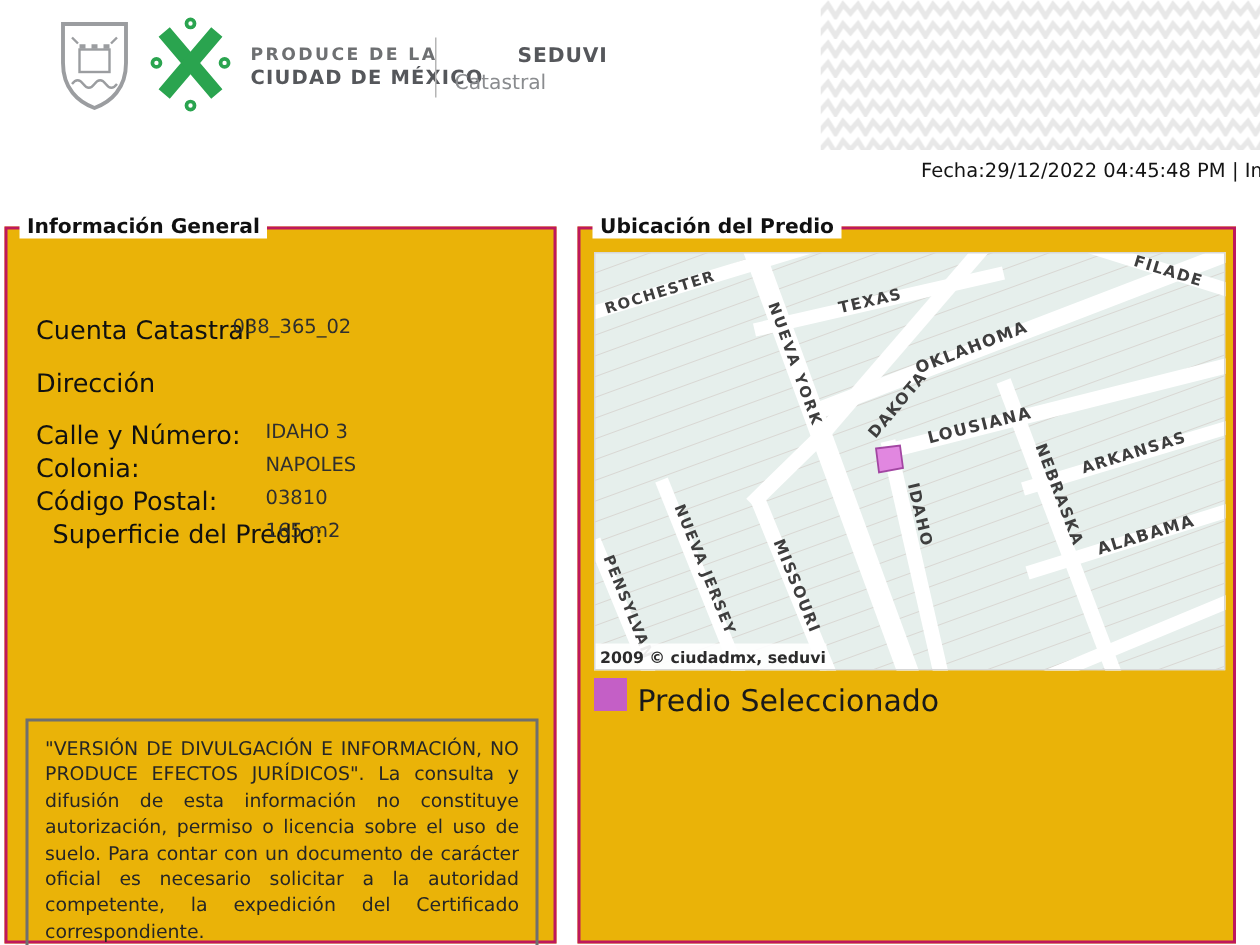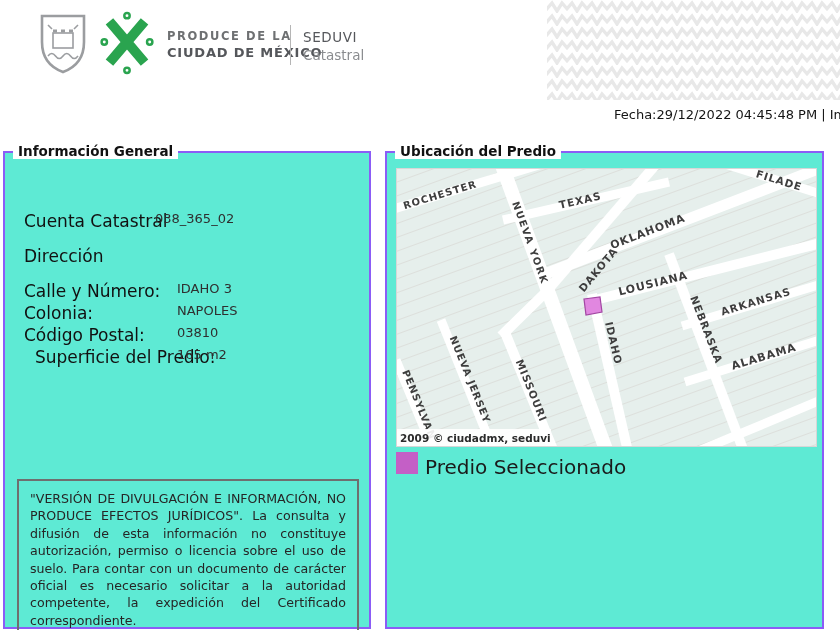--- a/index.html
+++ b/index.html
@@ -3,27 +3,27 @@
 <meta charset="utf-8">
 <style>
   html,body{margin:0;padding:0;background:#fff;}
   .page{position:relative;width:840px;height:630px;background:#fff;overflow:hidden;
         font-family:"DejaVu Sans","Liberation Sans",sans-serif;color:#1c1c1c;}
   .abs{position:absolute;}
 
   
   .brand-line1{font-size:11.5px;letter-spacing:1.6px;color:#6e7072;font-weight:600;}
   .brand-line2{font-size:13px;letter-spacing:.8px;color:#55575b;font-weight:bold;margin-top:2px;}
-  .agency-line1{font-size:13.5px;color:#55575b;font-weight:normal;letter-spacing:.6px;}
+  .agency-line1{font-size:13.5px;color:#55575b;font-weight:bold;letter-spacing:.6px;margin-left:42px;}
   .agency-line2{font-size:13.5px;color:#8a8c8f;margin-top:2px;}
   .vdivider{width:1px;height:40px;background:#b5b5b5;}
   .date-line{font-size:13px;color:#141414;white-space:nowrap;overflow:hidden;}
 
   
-  .panel{border:2px solid #8b5cf6;background:#5eead4;}
+  .panel{border:2px solid #be185d;background:#eab308;}
   .panel-legend{position:absolute;top:-10px;left:8px;background:#fff;padding:0 5px;
                 font-size:13.5px;font-weight:bold;color:#111;}
 
   .field-label{font-size:17px;font-weight:normal;color:#111;}
   .field-value{font-size:13px;color:#2f2f2f;}
 
   .disclaimer-box{border:2px solid #6f6f6f;padding:9px 11px;font-size:12.6px;line-height:1.38;
                   text-align:justify;color:#262626;}
   .note-text{font-size:13.2px;line-height:1.45;text-align:justify;color:#262626;}
 

